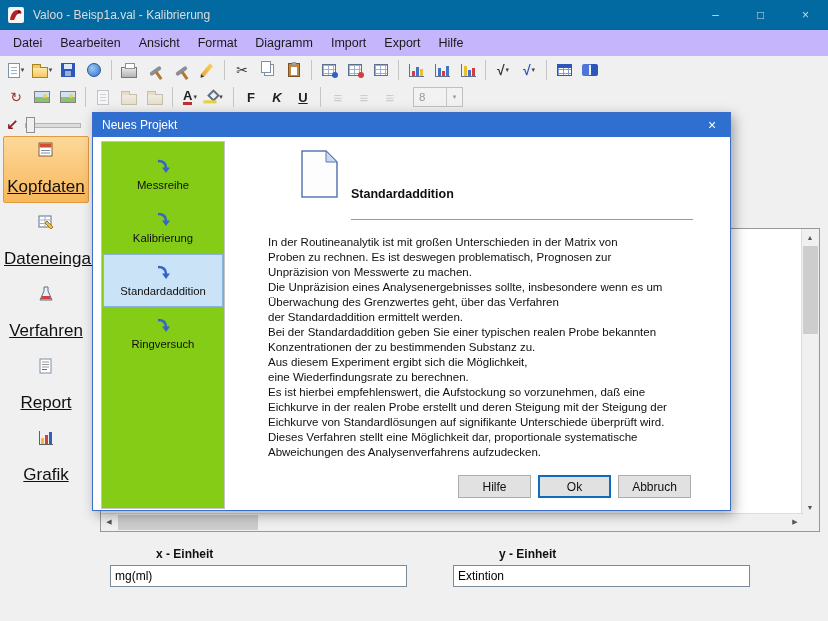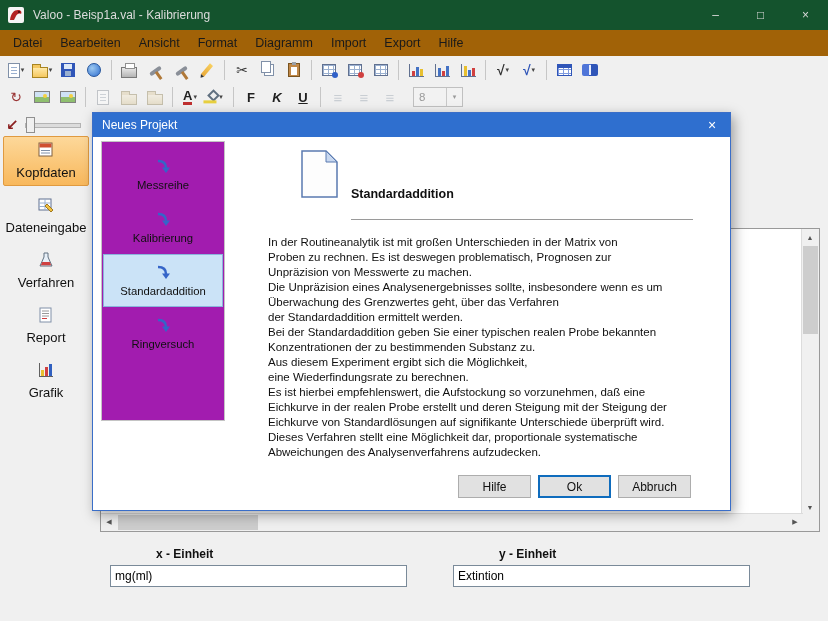--- a/index.html
+++ b/index.html
@@ -1,27 +1,27 @@
 <!DOCTYPE html>
 <html><head>
 <meta charset="utf-8">
 <style>
   html,body{margin:0;padding:0;}
   body{font-family:"Liberation Sans","DejaVu Sans",sans-serif;background:#777;}
   .window{position:relative;width:828px;height:621px;background:#f0f0f0;overflow:hidden;}
 
   
-  .titlebar{position:absolute;left:0;top:0;width:828px;height:30px;background:#14532d;display:flex;align-items:center;}
+  .titlebar{position:absolute;left:0;top:0;width:828px;height:30px;background:#0369a1;display:flex;align-items:center;}
   .app-icon{width:18px;height:18px;margin:0 8px 0 7px;display:flex;align-items:center;justify-content:center;}
   .title-text{color:#dcdcdc;font-size:12px;}
   .win-controls{margin-left:auto;display:flex;height:30px;}
   .wbtn{width:45px;height:30px;display:flex;align-items:center;justify-content:center;color:#d8d8d8;font-size:12px;}
 
   
-  .menubar{position:absolute;left:0;top:30px;width:828px;height:26px;background:#a16207;display:flex;align-items:center;padding-left:4px;box-sizing:border-box;}
+  .menubar{position:absolute;left:0;top:30px;width:828px;height:26px;background:#c4b5fd;display:flex;align-items:center;padding-left:4px;box-sizing:border-box;}
   .mitem{padding:0 9px;font-size:12.5px;color:#1a1a1a;line-height:26px;}
 
   
   .toolbar{position:absolute;left:0;width:828px;background:#f0f0f0;display:flex;align-items:center;padding-left:3px;box-sizing:border-box;}
   .tb1{top:56px;height:28px;}
   .tb2{top:84px;height:26px;}
   .tbtn{height:24px;min-width:24px;display:flex;align-items:center;justify-content:center;position:relative;margin:0 1px;}
   .caret{font-size:7px;color:#444;margin-left:1px;}
   .sep{width:1px;height:20px;background:#c6c6c6;margin:0 4px;}
   .dim{opacity:.45;filter:grayscale(60%);}
@@ -76,21 +76,21 @@
   .left-strip{position:absolute;left:0;top:112px;width:100px;height:24px;display:flex;align-items:center;}
   .red-arrow{font-size:15px;color:#8a1f1f;font-weight:bold;margin:0 6px 0 6px;line-height:1;}
   .slider{position:relative;width:56px;height:14px;}
   .slider .groove{position:absolute;left:0;right:0;top:6px;height:3px;background:#dcdcdc;border:1px solid #b4b4b4;}
   .slider .thumb{position:absolute;left:1px;top:0;width:7px;height:14px;background:#f0f0f0;border:1px solid #909090;}
 
   
   .sidebar{position:absolute;left:0;top:136px;width:92px;bottom:0;background:#f0f0f0;}
   .side-item{width:84px;margin:0 auto 5px;padding:4px 0 5px;text-align:center;border:1px solid transparent;border-radius:2px;}
   .side-item.selected{background:linear-gradient(#fdd89a,#f8b85c);border:1px solid #e09a40;}
-  .side-label{display:block;font-size:13px;color:#101010;margin-top:2px;}
+  .side-label{display:block;font-size:17px;color:#101010;text-decoration:underline;margin-top:14px;}
 
   
   .panel{position:absolute;left:100px;top:228px;width:720px;height:304px;background:#fff;border:1px solid #999;box-sizing:border-box;}
   .vsb{position:absolute;right:0;top:0;width:17px;bottom:16px;background:#f0f0f0;border-left:1px solid #dcdcdc;}
   .hsb{position:absolute;left:0;right:16px;bottom:0;height:17px;background:#f0f0f0;border-top:1px solid #dcdcdc;}
   .sb-btn{position:absolute;width:16px;height:16px;display:flex;align-items:center;justify-content:center;font-size:7px;color:#555;background:#f0f0f0;}
   .vsb .sb-up{top:0;left:0;}
   .vsb .sb-down{bottom:0;left:0;}
   .hsb .sb-left{left:0;top:0;}
   .hsb .sb-right{right:0;top:0;}
@@ -99,21 +99,21 @@
   .corner{position:absolute;right:0;bottom:0;width:16px;height:16px;background:#f0f0f0;}
 
   
   .fld-label{position:absolute;font-size:12px;font-weight:bold;color:#101010;margin-left:44px;}
   .fld-input{position:absolute;width:297px;height:22px;border:1px solid #7a8a99;background:#fff;font-size:12px;padding:0 4px;box-sizing:border-box;font-family:inherit;}
 
   
   .dlg{position:absolute;left:92px;top:112px;width:639px;height:399px;background:#fff;border:1px solid #3a6ec8;box-shadow:3px 4px 12px rgba(0,0,0,.35);box-sizing:border-box;}
   .dlg-title{height:24px;background:#2f6fcf;color:#fff;font-size:12px;display:flex;align-items:center;padding-left:9px;}
   .dlg-close{margin-left:auto;width:36px;height:24px;display:flex;align-items:center;justify-content:center;color:#fff;font-size:14px;}
-  .dlg-list{position:absolute;left:8px;top:28px;width:124px;height:280px;border:1px solid #c4c4c4;background:#a21caf;padding-top:6px;box-sizing:border-box;}
+  .dlg-list{position:absolute;left:8px;top:28px;width:124px;height:368px;border:1px solid #c4c4c4;background:#84cc16;padding-top:6px;box-sizing:border-box;}
   .dlg-item{height:51px;display:flex;flex-direction:column;align-items:center;justify-content:center;gap:3px;margin:0 1px;font-size:11.3px;color:#101010;border:1px solid transparent;white-space:nowrap;}
   .dlg-item.selected{background:#cbe3f7;border:1px solid #8ab4dc;}
   .dlg-doc{position:absolute;left:206px;top:36px;}
   .dlg-heading{position:absolute;left:258px;top:74px;font-size:12.5px;font-weight:bold;color:#101010;}
   .dlg-rule{position:absolute;left:258px;top:106px;width:342px;height:1px;background:#9a9a9a;}
   .dlg-desc{position:absolute;left:175px;top:122px;font-size:11.5px;line-height:15px;color:#101010;white-space:pre;}
   .dlg-btns{position:absolute;left:365px;top:362px;display:flex;gap:7px;}
   .btn{width:73px;height:23px;background:#e1e1e1;border:1px solid #adadad;font-size:12px;color:#101010;display:flex;align-items:center;justify-content:center;box-sizing:border-box;font-family:inherit;}
   .btn.ok{border:2px solid #0f6cbd;}
 </style>

